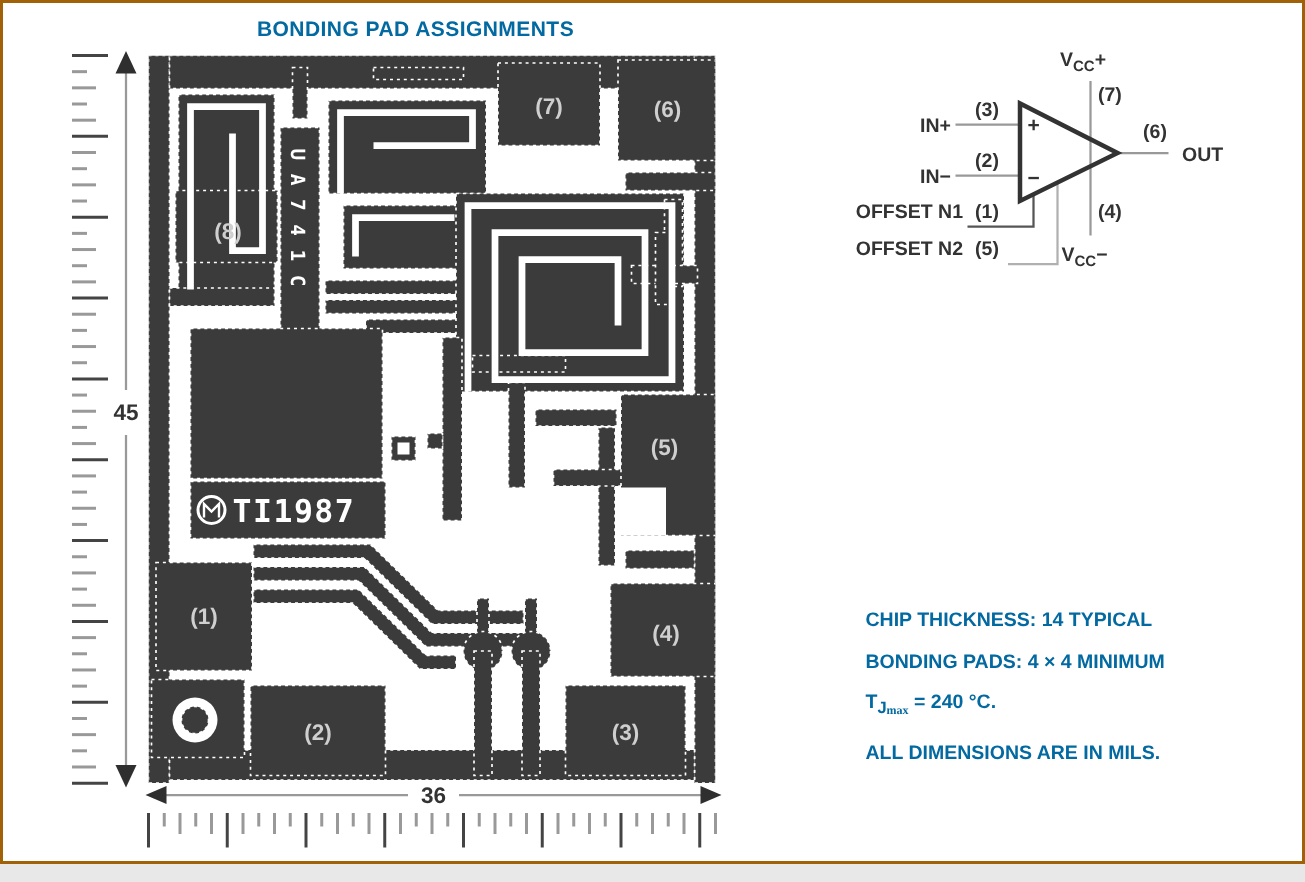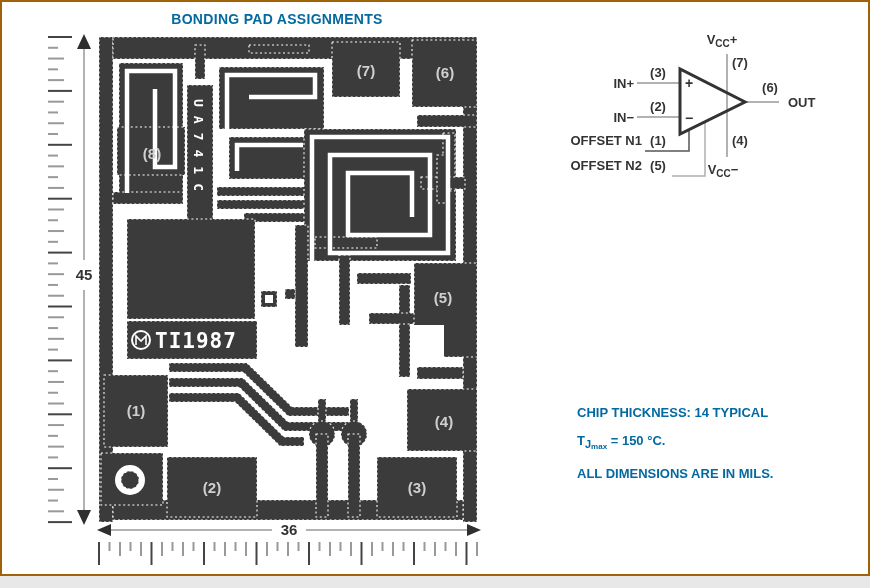--- a/index.html
+++ b/index.html
@@ -19,21 +19,21 @@
   .oplbl{fill:#333;font-size:13px;font-weight:bold;}
   .end{text-anchor:end;} .mid{text-anchor:middle;}
   .oplead{stroke:#999;stroke-width:1.5;fill:none;}
   .opdark{stroke:#555;stroke-width:1.5;fill:none;}
   .oplight{stroke:#b0b0b0;stroke-width:1.5;fill:none;}
   .tri{fill:none;stroke:#333;stroke-width:3;stroke-linejoin:miter;}
   .sub{font-size:10px;}
   .notes{position:absolute;left:575px;top:397px;width:290px;font-size:13px;
          font-weight:bold;line-height:27.6px;white-space:nowrap;}
   .sub1{font-size:11px;vertical-align:-3px;}
-  .sub2{font-size:8px;vertical-align:-4px;}
+  .sub2{font-size:8px;vertical-align:-4px;font-family:Liberation Serif, serif;}
 </style>
 </head>
 <body>
 
 <div class="page">
 
   <div class="title">BONDING PAD ASSIGNMENTS</div>
 
   <svg style="position:absolute;left:44px;top:30px;" width="56" height="500" viewBox="0 0 56 500">
     <g>
@@ -254,17 +254,18 @@
     <text class="oplbl end" x="100" y="123">OFFSET N1</text>
     <text class="oplbl mid" x="116" y="123">(1)</text>
     <text class="oplbl end" x="100" y="148">OFFSET N2</text>
     <text class="oplbl mid" x="116" y="148">(5)</text>
     <text class="oplbl mid" x="228" y="70">(6)</text>
     <text class="oplbl" x="246" y="85">OUT</text>
   </svg>
 
   <div class="notes">
     <div>CHIP THICKNESS: 14 TYPICAL</div>
-    <div><span>T</span><span class="sub1">J</span><span class="sub2">max</span><span> = 150 °C.</span></div>
+    <div>BONDING PADS: 4 × 4 MINIMUM</div>
+    <div><span>T</span><span class="sub1">J</span><span class="sub2">max</span><span> = 240 °C.</span></div>
     <div>ALL DIMENSIONS ARE IN MILS.</div>
   </div>
 
 </div>
 
 </body></html>

